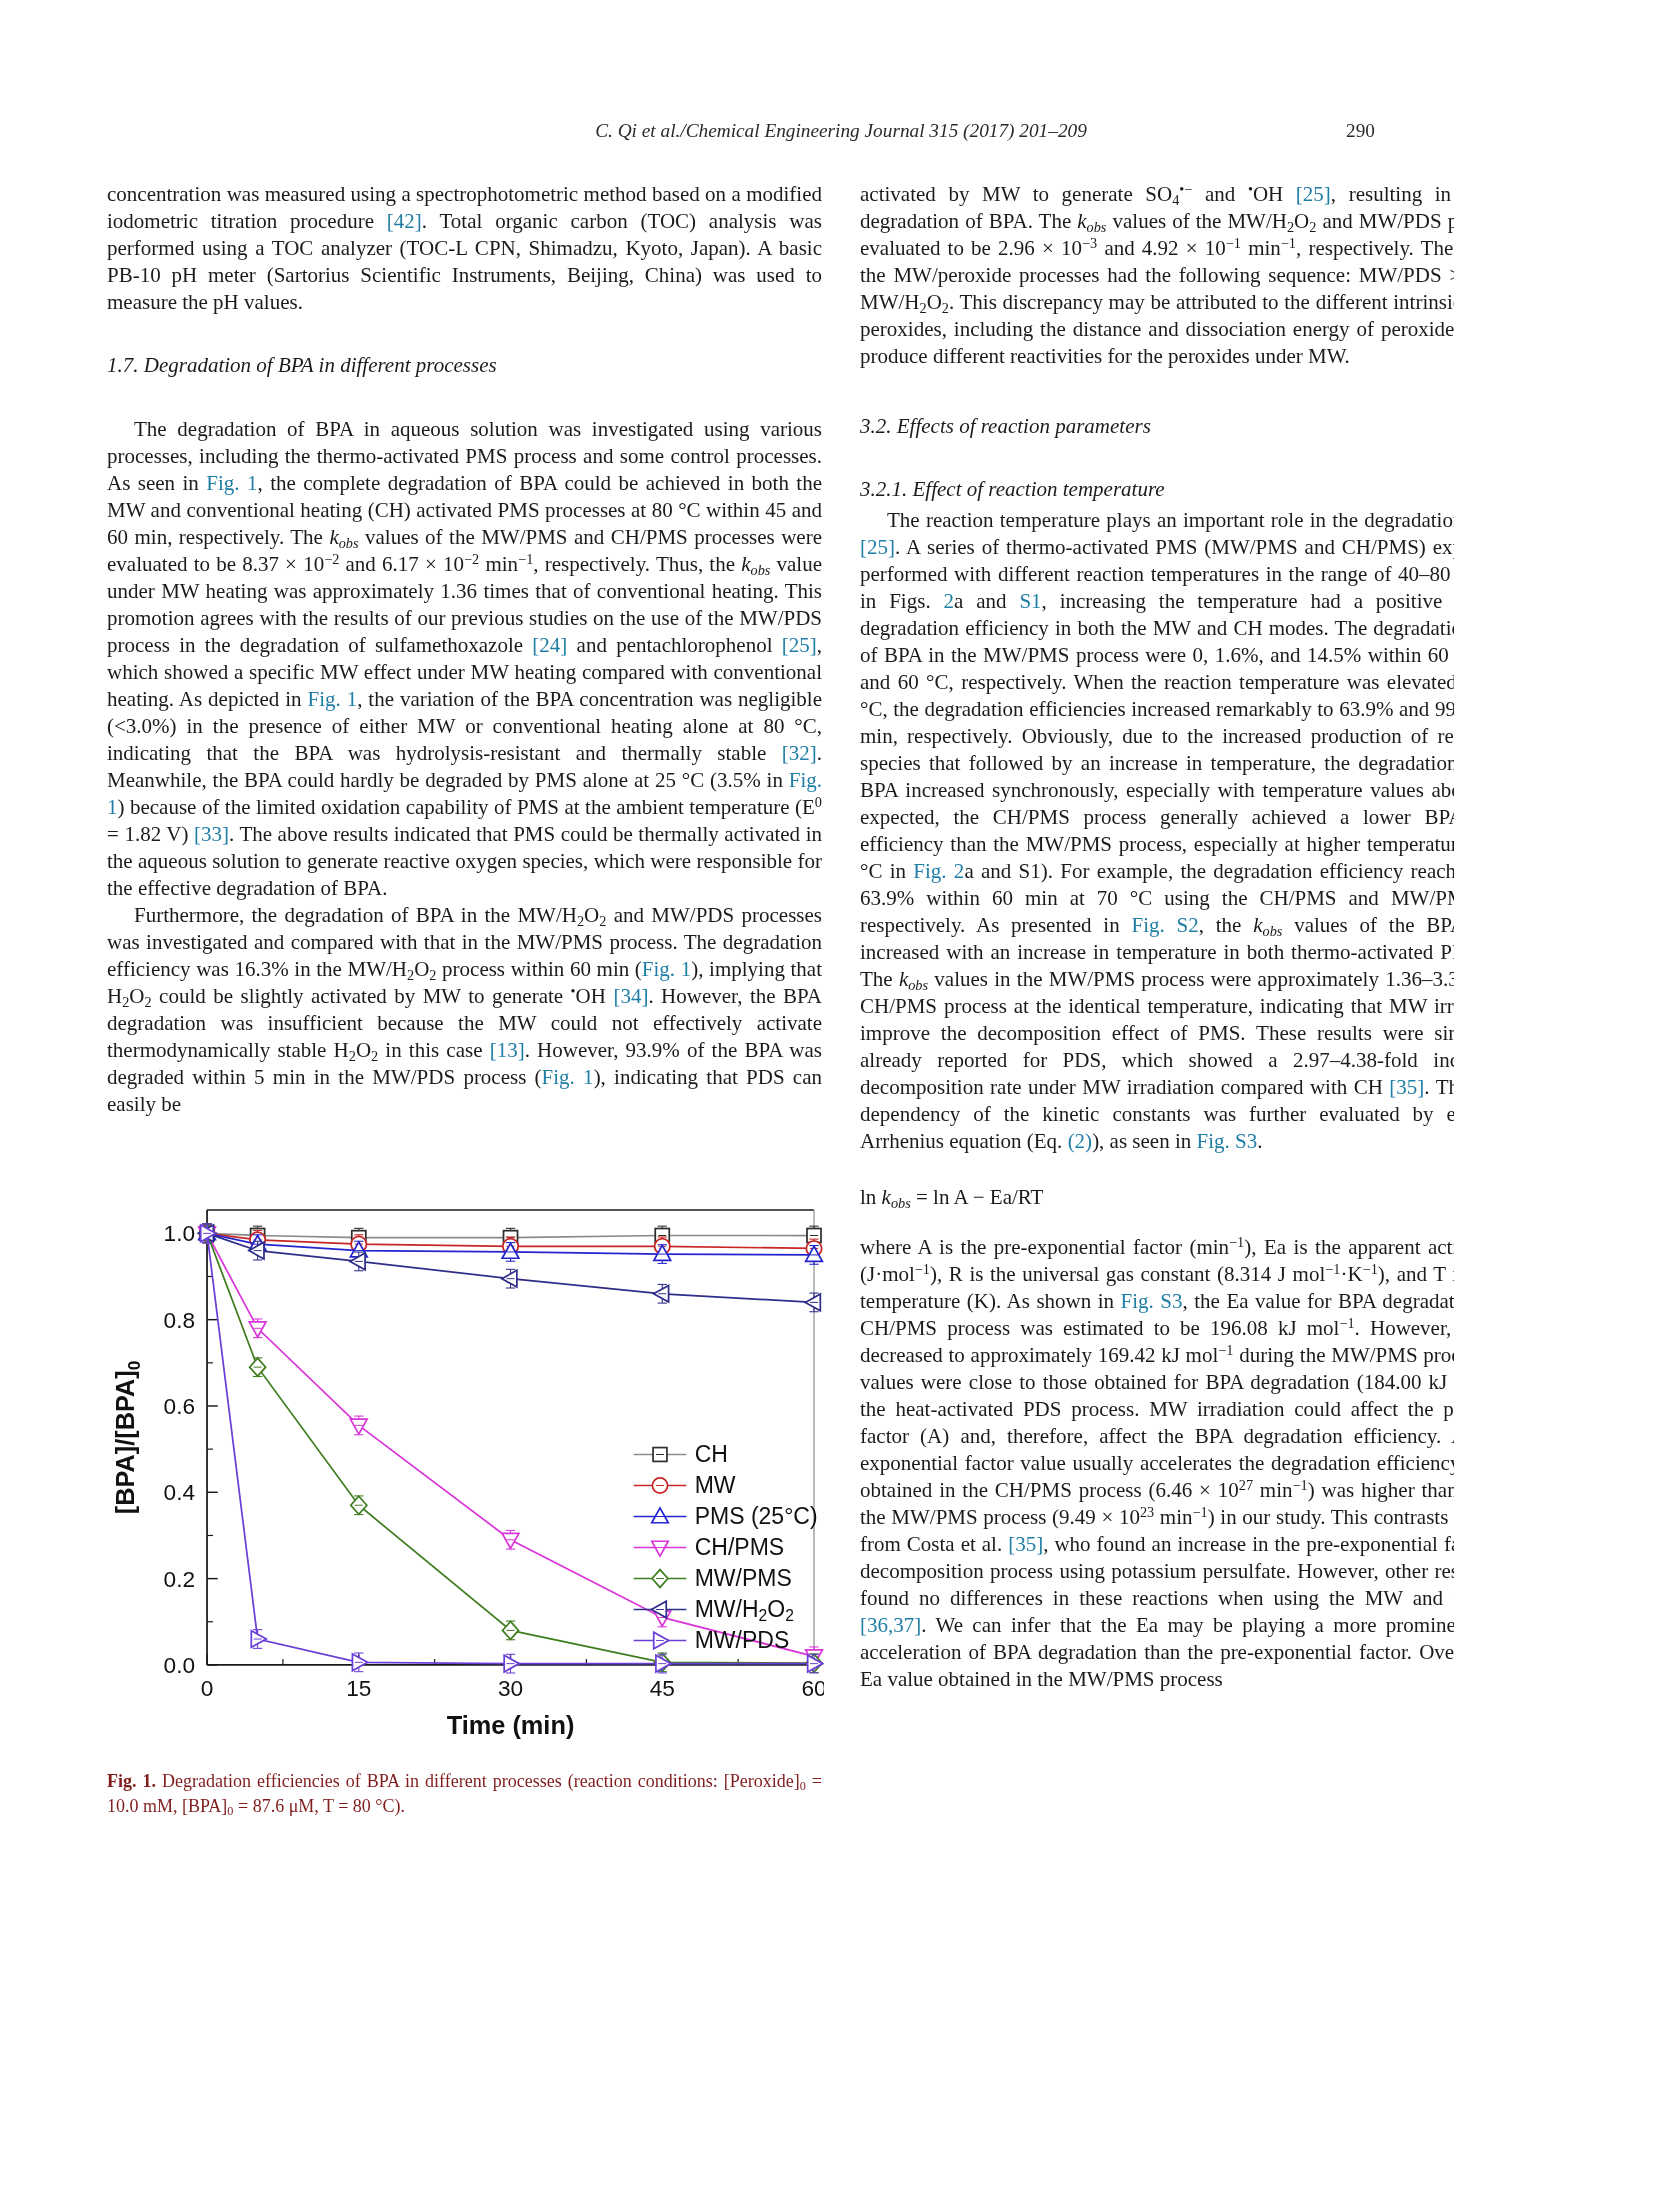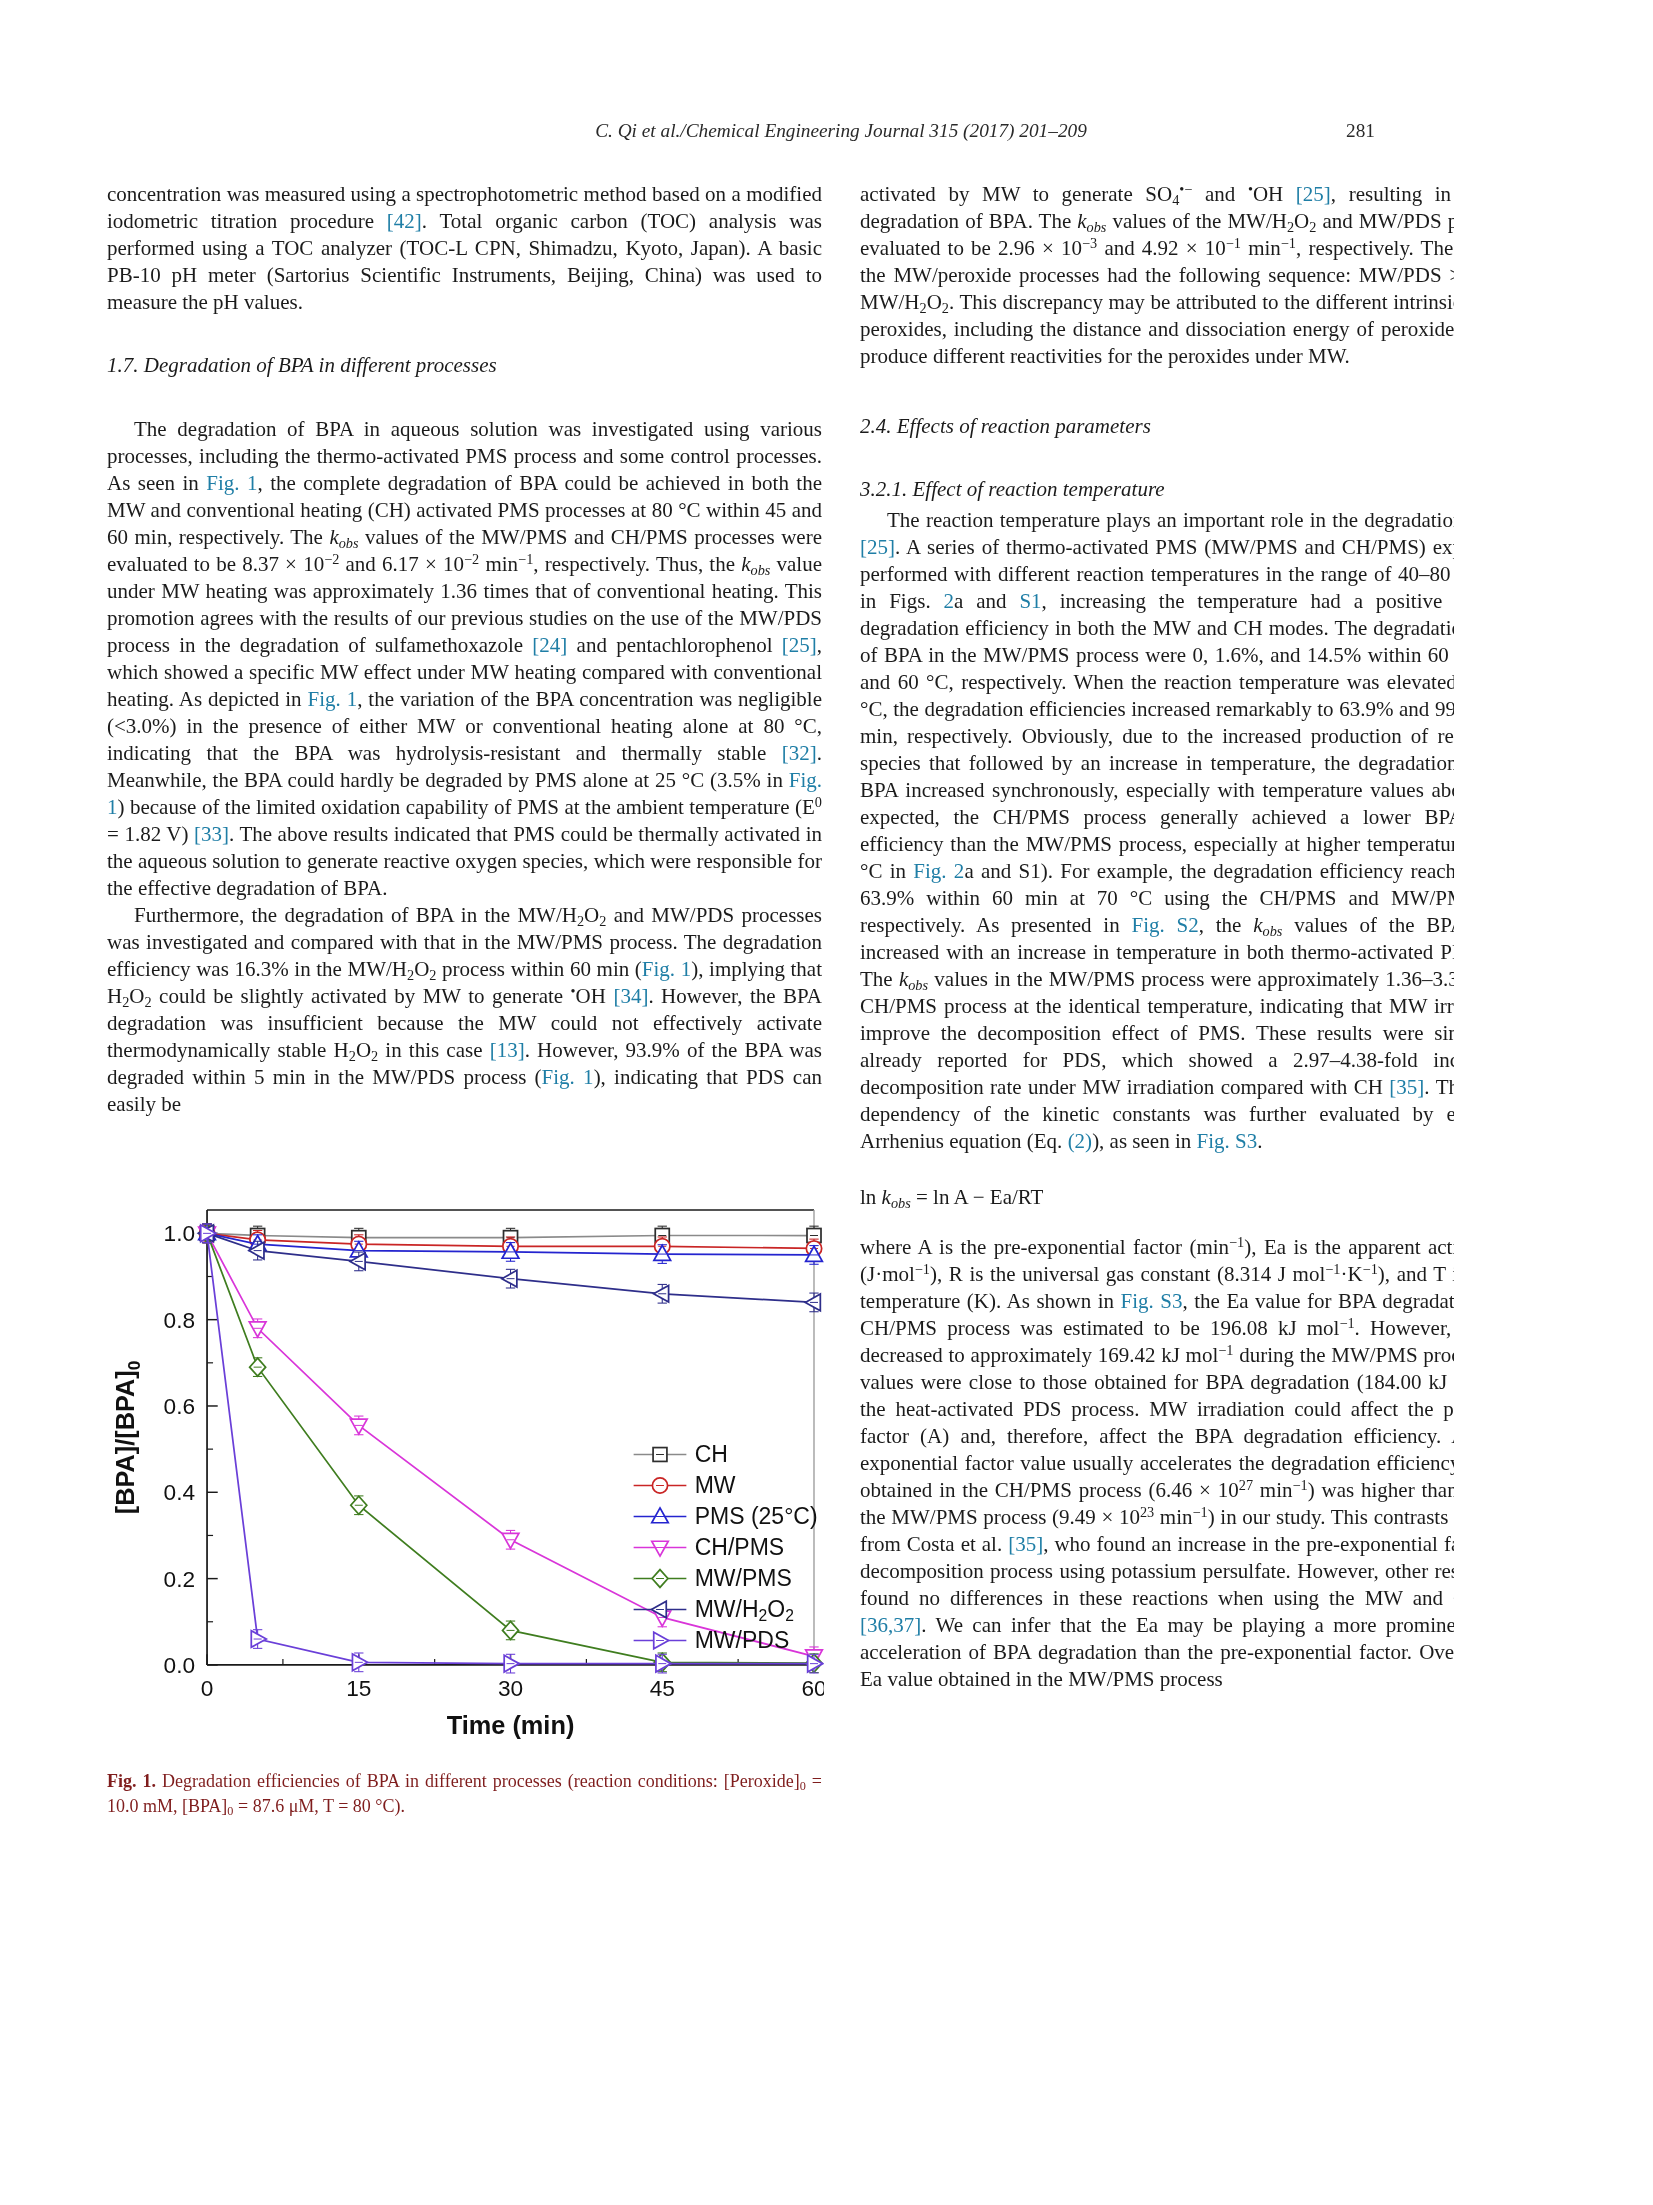--- a/index.html
+++ b/index.html
@@ -35,21 +35,21 @@
             margin-left:6.7px;white-space:nowrap;}
   .caption{margin-top:24px;font-size:18px;line-height:25px;text-align:justify;color:#7f1d1d;}
   .caption b{font-weight:bold;}
 </style>
 </head>
 <body>
 
 <div class="page">
 
   <div class="runhead">C. Qi et al./Chemical Engineering Journal 315 (2017) 201–209</div>
-  <div class="pageno">281</div>
+  <div class="pageno">290</div>
 
   <div class="col col-left">
     <p>concentration was measured using a spectrophotometric method based on a modified iodometric titration procedure <span class="link">[42]</span>. Total organic carbon (TOC) analysis was performed using a TOC analyzer (TOC-L CPN, Shimadzu, Kyoto, Japan). A basic PB-10 pH meter (Sartorius Scientific Instruments, Beijing, China) was used to measure the pH values.</p>
 
 
     <p class="h-ital">1.7. Degradation of BPA in different processes</p>
 
     <p class="mt-par indent">The degradation of BPA in aqueous solution was investigated using various processes, including the thermo-activated PMS process and some control processes. As seen in <span class="link">Fig. 1</span>, the complete degradation of BPA could be achieved in both the MW and conventional heating (CH) activated PMS processes at 80 °C within 45 and 60 min, respectively. The <span class="r-i">k</span><span class="r-isub">obs</span> values of the MW/PMS and CH/PMS processes were evaluated to be 8.37 × 10<span class="r-sup">−2</span> and 6.17 × 10<span class="r-sup">−2</span> min<span class="r-sup">−1</span>, respectively. Thus, the <span class="r-i">k</span><span class="r-isub">obs</span> value under MW heating was approximately 1.36 times that of conventional heating. This promotion agrees with the results of our previous studies on the use of the MW/PDS process in the degradation of sulfamethoxazole <span class="link">[24]</span> and pentachlorophenol <span class="link">[25]</span>, which showed a specific MW effect under MW heating compared with conventional heating. As depicted in <span class="link">Fig. 1</span>, the variation of the BPA concentration was negligible (&lt;3.0%) in the presence of either MW or conventional heating alone at 80 °C, indicating that the BPA was hydrolysis-resistant and thermally stable <span class="link">[32]</span>. Meanwhile, the BPA could hardly be degraded by PMS alone at 25 °C (3.5% in <span class="link">Fig. 1</span>) because of the limited oxidation capability of PMS at the ambient temperature (E<span class="r-sup">0</span> = 1.82 V) <span class="link">[33]</span>. The above results indicated that PMS could be thermally activated in the aqueous solution to generate reactive oxygen species, which were responsible for the effective degradation of BPA.</p>
 
     <p class="indent">Furthermore, the degradation of BPA in the MW/H<span class="r-sub">2</span>O<span class="r-sub">2</span> and MW/PDS processes was investigated and compared with that in the MW/PMS process. The degradation efficiency was 16.3% in the MW/H<span class="r-sub">2</span>O<span class="r-sub">2</span> process within 60 min (<span class="link">Fig. 1</span>), implying that H<span class="r-sub">2</span>O<span class="r-sub">2</span> could be slightly activated by MW to generate <span class="r-sup">•</span>OH <span class="link">[34]</span>. However, the BPA degradation was insufficient because the MW could not effectively activate thermodynamically stable H<span class="r-sub">2</span>O<span class="r-sub">2</span> in this case <span class="link">[13]</span>. However, 93.9% of the BPA was degraded within 5 min in the MW/PDS process (<span class="link">Fig. 1</span>), indicating that PDS can easily be</p>
@@ -384,21 +384,21 @@
           </div>
         </div>
     </div>
 
     <p class="caption"><b>Fig. 1.</b><span> Degradation efficiencies of BPA in different processes (reaction conditions: [Peroxide]<span class="r-sub">0</span> = 10.0 mM, [BPA]<span class="r-sub">0</span> = 87.6 μM, T = 80 °C).</span></p>
   </div>
 
   <div class="col col-right">
     <p>activated by MW to generate SO<span class="r-sub">4</span><span class="r-sup">•−</span> and <span class="r-sup">•</span>OH <span class="link">[25]</span>, resulting in the effective degradation of BPA. The <span class="r-i">k</span><span class="r-isub">obs</span> values of the MW/H<span class="r-sub">2</span>O<span class="r-sub">2</span> and MW/PDS processes were evaluated to be 2.96 × 10<span class="r-sup">−3</span> and 4.92 × 10<span class="r-sup">−1</span> min<span class="r-sup">−1</span>, respectively. The <span class="r-i">k</span><span class="r-isub">obs</span> values of the MW/peroxide processes had the following sequence: MW/PDS &gt; MW/PMS &gt; MW/H<span class="r-sub">2</span>O<span class="r-sub">2</span>. This discrepancy may be attributed to the different intrinsic properties of peroxides, including the distance and dissociation energy of peroxide bonds, which produce different reactivities for the peroxides under MW.</p>
 
-    <p class="h-ital" style="margin-top:43px;">2.4. Effects of reaction parameters</p>
+    <p class="h-ital" style="margin-top:43px;">3.2. Effects of reaction parameters</p>
 
     <p class="h-ital">3.2.1. Effect of reaction temperature</p>
 
     <p class="mt-tight indent">The reaction temperature plays an important role in the degradation reaction rate <span class="link">[25]</span>. A series of thermo-activated PMS (MW/PMS and CH/PMS) experiments was performed with different reaction temperatures in the range of 40–80 °C. As shown in Figs. <span class="link">2</span>a and <span class="link">S1</span>, increasing the temperature had a positive effect on the degradation efficiency in both the MW and CH modes. The degradation efficiencies of BPA in the MW/PMS process were 0, 1.6%, and 14.5% within 60 min at 40, 50, and 60 °C, respectively. When the reaction temperature was elevated to 70 and 80 °C, the degradation efficiencies increased remarkably to 63.9% and 99.8% within 60 min, respectively. Obviously, due to the increased production of reactive oxygen species that followed by an increase in temperature, the degradation efficiency of BPA increased synchronously, especially with temperature values above 60 °C. As expected, the CH/PMS process generally achieved a lower BPA degradation efficiency than the MW/PMS process, especially at higher temperatures (70 and 80 °C in <span class="link">Fig. 2</span>a and S1). For example, the degradation efficiency reached 45.2% and 63.9% within 60 min at 70 °C using the CH/PMS and MW/PMS processes, respectively. As presented in <span class="link">Fig. S2</span>, the <span class="r-i">k</span><span class="r-isub">obs</span> values of the BPA degradation increased with an increase in temperature in both thermo-activated PMS processes. The <span class="r-i">k</span><span class="r-isub">obs</span> values in the MW/PMS process were approximately 1.36–3.36 times under CH/PMS process at the identical temperature, indicating that MW irradiation could improve the decomposition effect of PMS. These results were similar to those already reported for PDS, which showed a 2.97–4.38-fold increase in the decomposition rate under MW irradiation compared with CH <span class="link">[35]</span>. The temperature dependency of the kinetic constants was further evaluated by employing the Arrhenius equation (Eq. <span class="link">(2)</span>), as seen in <span class="link">Fig. S3</span>.</p>
 
     <div class="eqrow">
       <span class="eq-lhs">ln <span class="r-i">k</span><span class="r-isub">obs</span> = ln A − Ea/RT</span>
       <span class="eq-no">(2)</span>
     </div>
 

